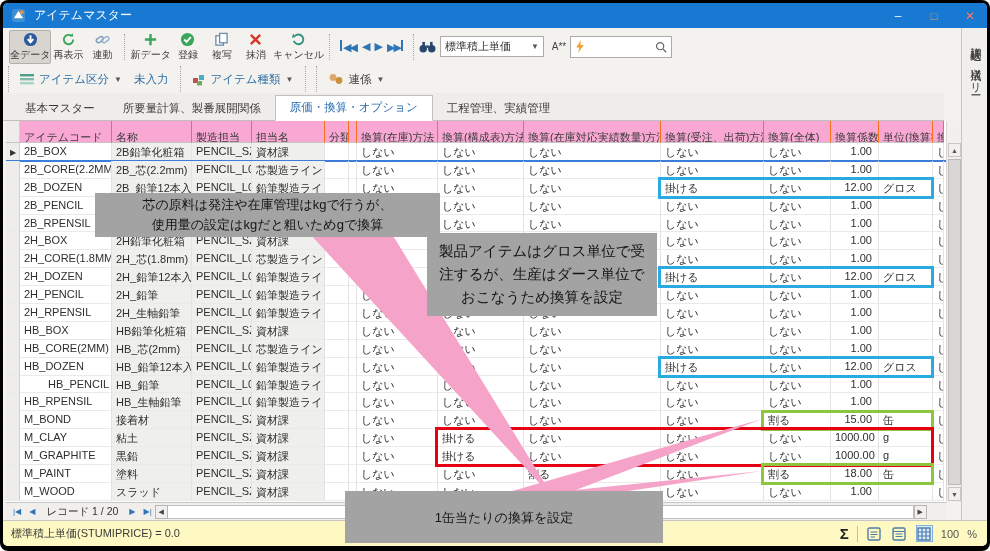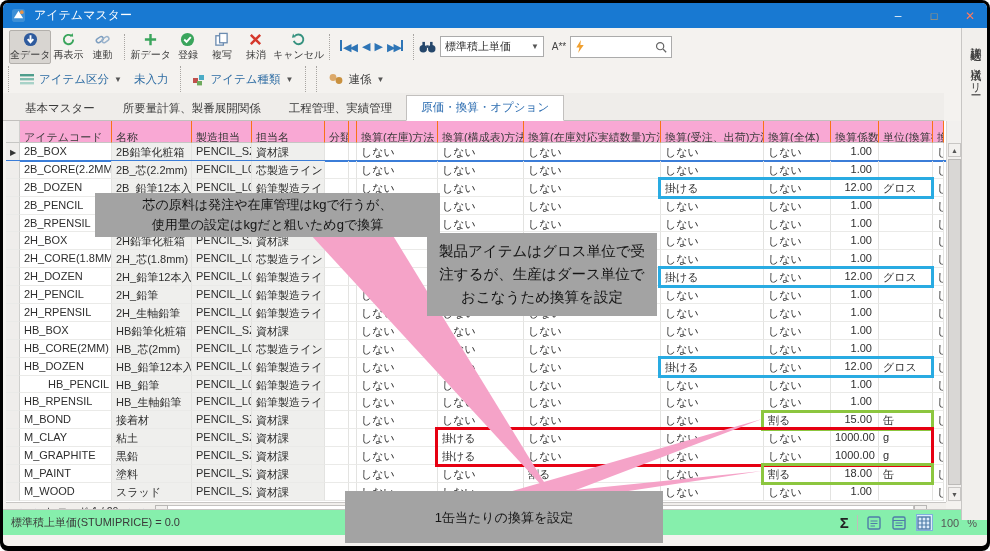--- a/index.html
+++ b/index.html
@@ -62,21 +62,21 @@
 
   
   #recordbar { position:absolute; left:3px; top:499px; width:940px; height:18px; background:#f1efec; border-top:1px solid #c8c6c4; display:flex; align-items:center; }
   .rnav { display:flex; align-items:center; gap:2px; margin-left:4px; }
   .rbtn { font-size:8px; color:#2e75b6; padding:0 3px; }
   .rlabel { font-size:10.5px; color:#333; margin:0 6px; white-space:nowrap; }
   .hsbtn { width:13px; height:14px; background:#f2f0ee; border:1px solid #b8b6b4; color:#444; font-size:7px; text-align:center; line-height:12px; }
   .htrack { height:14px; background:#fff; border:1px solid #c4c2c0; border-left:none; width:746px; }
 
   
-  #statusbar { position:absolute; left:0; top:506px; width:984px; height:26px; background:#86efac; border-top:1px solid #c8c6c4; display:flex; align-items:center; }
+  #statusbar { position:absolute; left:0; top:517px; width:984px; height:26px; background:#fef9c3; border-top:1px solid #c8c6c4; display:flex; align-items:center; }
   .status-left { font-size:11px; color:#3a3a3a; margin-left:8px; }
   .status-right { position:absolute; right:10px; display:flex; align-items:center; gap:8px; }
   .sigma { font-size:15px; color:#222; font-weight:bold; }
   .sb-sep { width:1px; height:16px; background:#c0beba; }
   .viewicon { width:17px; height:17px; display:flex; align-items:center; justify-content:center; }
   .viewicon.sel { background:#dcecfa; border:1px solid #7fb0de; }
   .zoomtxt { font-size:11px; color:#555; }
 
   
   #sidebar { position:absolute; left:958px; top:25px; width:26px; height:492px; background:#f1efec; border-left:1px solid #c8c6c4; }
@@ -228,22 +228,22 @@
             <circle cx="11" cy="7.5" r="3.4" fill="#c9913f"></circle>
           </svg>
       <span class="flabel dark">連係</span>
       <span class="fdd">▼</span>
     </div>
   </div>
 
   <div class="tabstrip">
     <div class="tab">基本マスター</div>
     <div class="tab">所要量計算、製番展開関係</div>
+    <div class="tab active">原価・換算・オプション</div>
     <div class="tab">工程管理、実績管理</div>
-    <div class="tab active">原価・換算・オプション</div>
   </div>
 
   <div id="tablearea">
         <div class="trow">
           <div class="cell hd mk" style="width: 14px;"></div>
           <div class="cell hd" style="width: 92px;">アイテムコード</div>
           <div class="cell hd" style="width: 80px;">名称</div>
           <div class="cell hd" style="width: 60px;">製造担当</div>
           <div class="cell hd" style="width: 73px;">担当名</div>
           <div class="cell hd" style="width: 24px;">分類</div>

